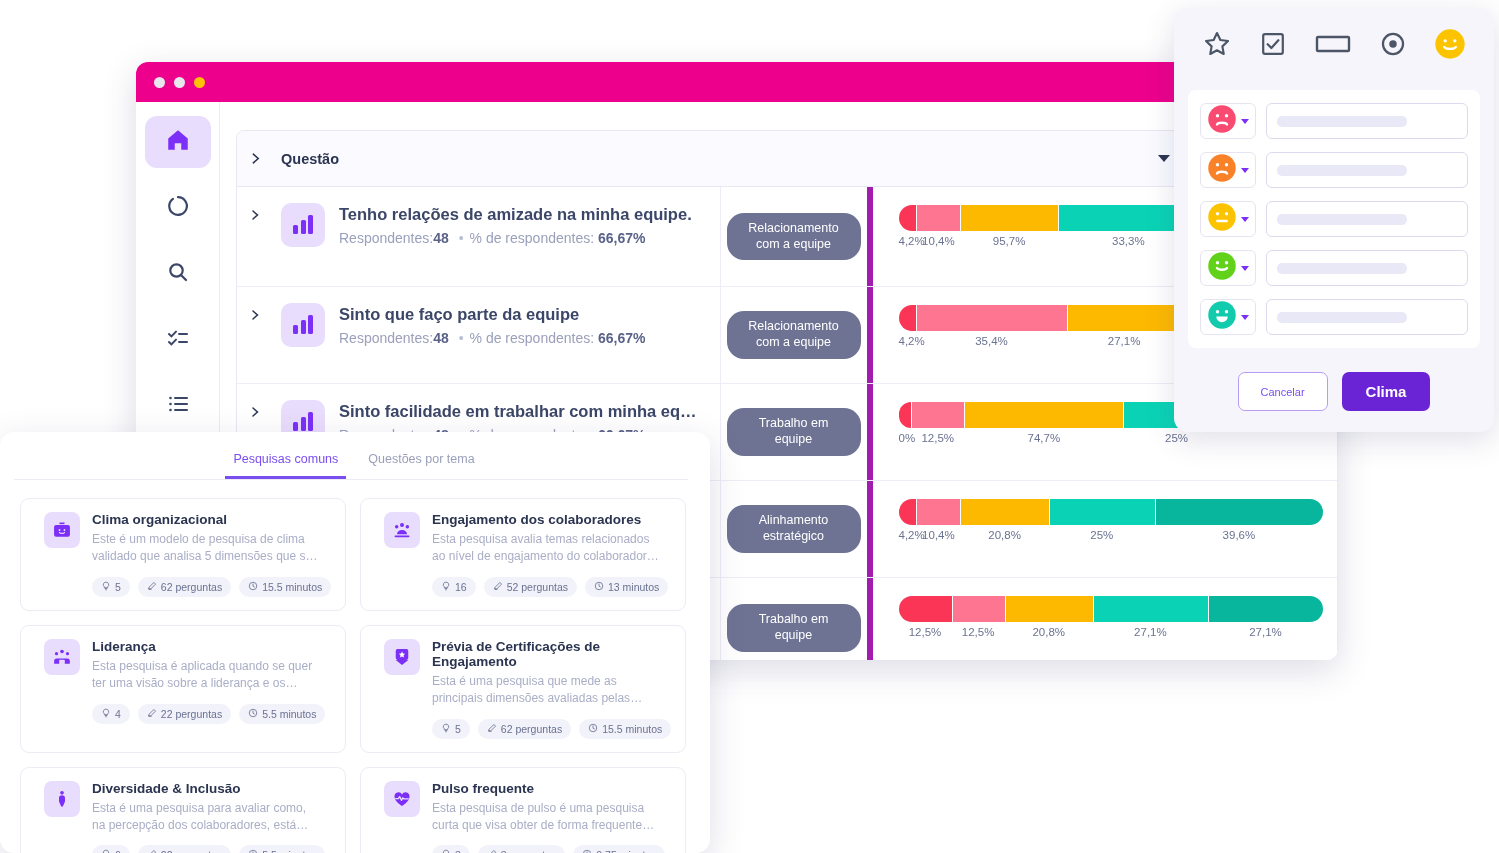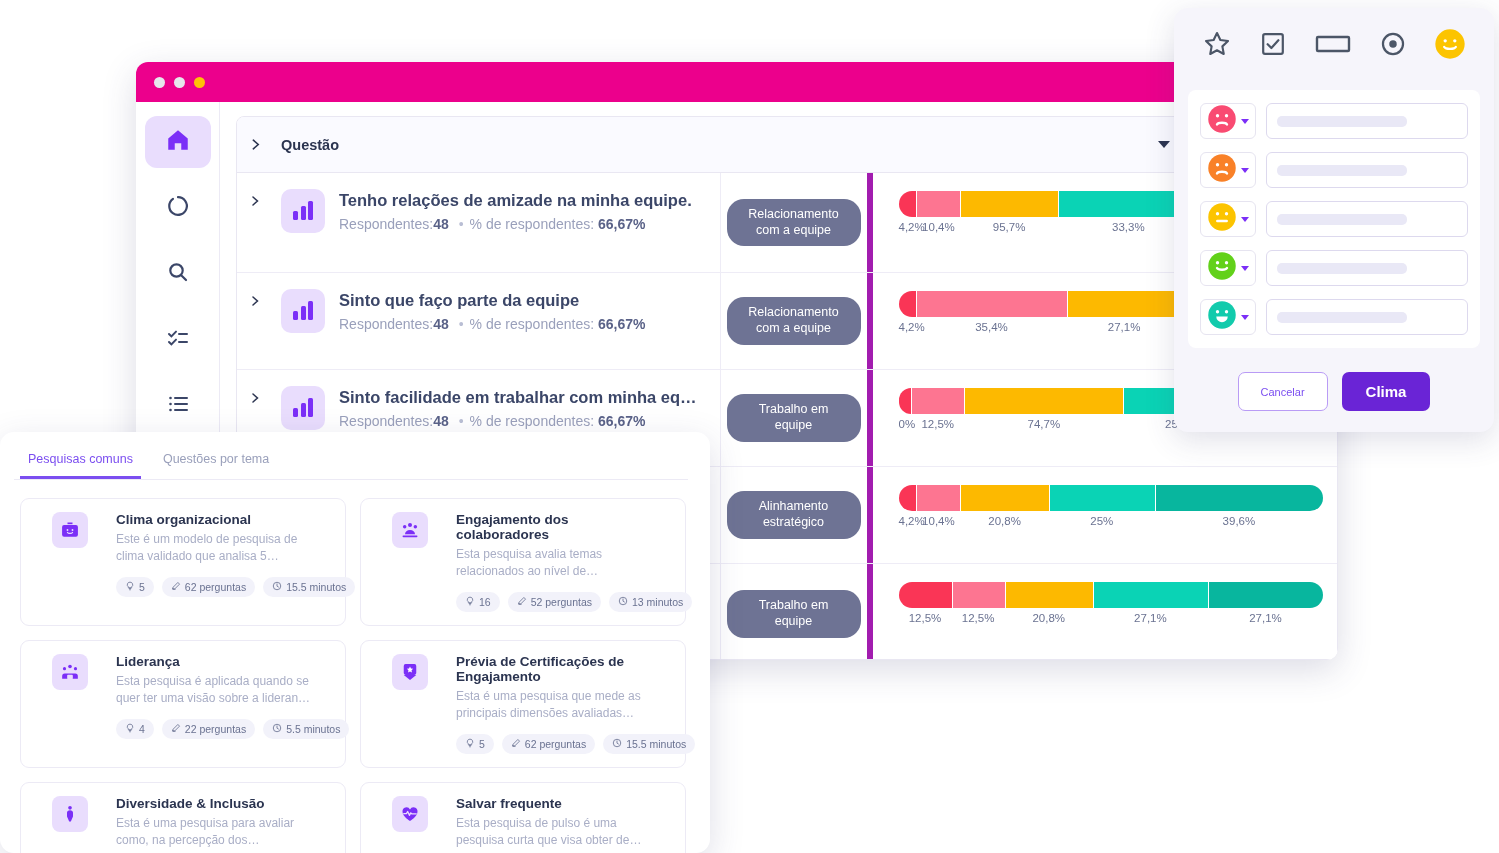--- a/index.html
+++ b/index.html
@@ -41,21 +41,21 @@
     width: 66px; height: 52px; border-radius: 12px;
     display: flex; align-items: center; justify-content: center;
     cursor: pointer;
   }
   .nav-item.active { background: #e9ddfd; }
 
   
   .table-wrap { flex: 1; padding: 14px 0 0 16px; min-width: 0; }
   .table {
     border: 1px solid #e9e7f2; border-radius: 8px 8px 0 0;
-    background: #fff; height: 544px; overflow: hidden;
+    background: #fff; height: 544px; overflow: hidden; margin-top: 14px;
   }
   .thead {
     display: flex; height: 56px; background: #fafaff;
     border-bottom: 1px solid #e9e7f2;
     font-size: 14.5px; font-weight: 700; color: #2b3450;
   }
   .th { display: flex; align-items: center; height: 100%; }
   .th-caret { width: 36px; justify-content: center; color: #2b3450; }
   .th-q { flex: 1; padding-left: 8px; justify-content: space-between;
           padding-right: 14px; border-right: 1px solid #e9e7f2; min-width: 0; }
@@ -141,28 +141,28 @@
 
   
   .tpl-panel {
     position: absolute; left: 0px; top: 432px;
     width: 710px; height: 421px;
     background: #fff; border-radius: 14px;
     box-shadow: 0 10px 34px rgba(60,60,110,.17);
     overflow: hidden; padding: 14px 22px 0 14px;
   }
   .tabs { display: flex; gap: 14px; padding-left: 6px;
-          border-bottom: 1px solid #eceaf5; }
+          border-bottom: 1px solid #eceaf5; justify-content: center; }
   .tab { font-size: 12.5px; color: #9aa0bb; padding: 6px 8px 10px 8px;
          cursor: pointer; }
   .tab.active { color: #7b4ef0; border-bottom: 3px solid #7b4ef0; }
   .cards { display: flex; flex-wrap: wrap; gap: 14px; padding: 18px 0 0 6px; }
   .card {
     width: 326px; border: 1px solid #eceaf5; border-radius: 9px;
-    padding: 13px 31px; display: flex; gap: 28px; background: #fff;
+    padding: 13px 23px; display: flex; gap: 12px; background: #fff;
     cursor: pointer;
   }
   .cicon {
     width: 36px; height: 36px; flex: none; border-radius: 8px;
     background: #e9ddfd; display: flex; align-items: center; justify-content: center;
   }
   .cbody { min-width: 0; flex: 1; }
   .ctitle { font-size: 13.5px; font-weight: 700; color: #2b3450; }
   .cdesc { font-size: 12px; color: #a9aec6; line-height: 1.45; margin-top: 4px;
            display: -webkit-box; -webkit-line-clamp: 2; -webkit-box-orient: vertical;
@@ -722,21 +722,21 @@
       </div>
     </div>
     <div class="card">
       <div class="cicon">
             <svg width="20" height="20" viewBox="0 0 24 24" fill="#7b2ff7">
               <path d="M12 20.4S3 14.7 3 9.2A4.8 4.8 0 0 1 12 6.6 4.8 4.8 0 0 1 21 9.2c0 5.5-9 11.2-9 11.2z"></path>
               <path d="M4.5 11.6h3.2l1.5-2.6 2.1 4.6 1.6-2.9 1.2 1.1h5.4" stroke="#e9ddfd" stroke-width="1.6" fill="none" stroke-linecap="round" stroke-linejoin="round"></path>
             </svg>
           </div>
       <div class="cbody">
-        <div class="ctitle">Salvar frequente</div>
+        <div class="ctitle">Pulso frequente</div>
         <div class="cdesc">Esta pesquisa de pulso é uma pesquisa curta que visa obter de forma frequente (semanal, quinzenal ou…</div>
         <div class="chips">
           <span class="chip">
             <span><svg width="10" height="10" viewBox="0 0 24 24" fill="none" stroke="#6a7291" stroke-width="2">
                     <path d="M9 18h6M10 21h4M12 2.8A6.2 6.2 0 0 0 8 14v2h8v-2a6.2 6.2 0 0 0-4-11.2z"></path>
                   </svg></span>3</span>
           <span class="chip">
             <span><svg width="10" height="10" viewBox="0 0 24 24" fill="none" stroke="#6a7291" stroke-width="2">
                     <path d="M4 20h7M4 16.5V20M16.5 3.5l4 4L9 19H5v-4z"></path>
                   </svg></span>3 perguntas</span>

